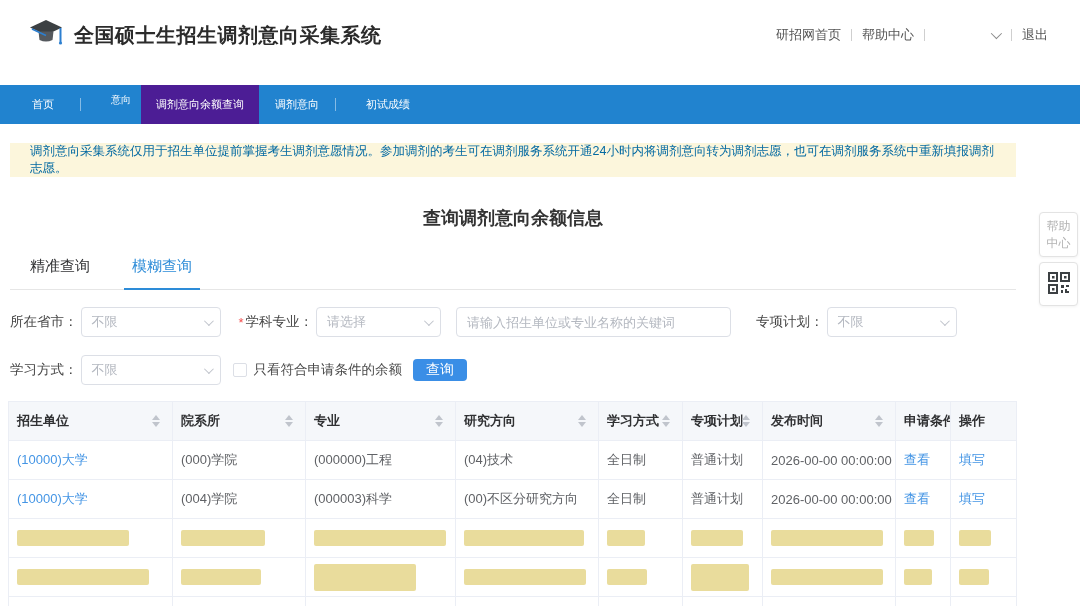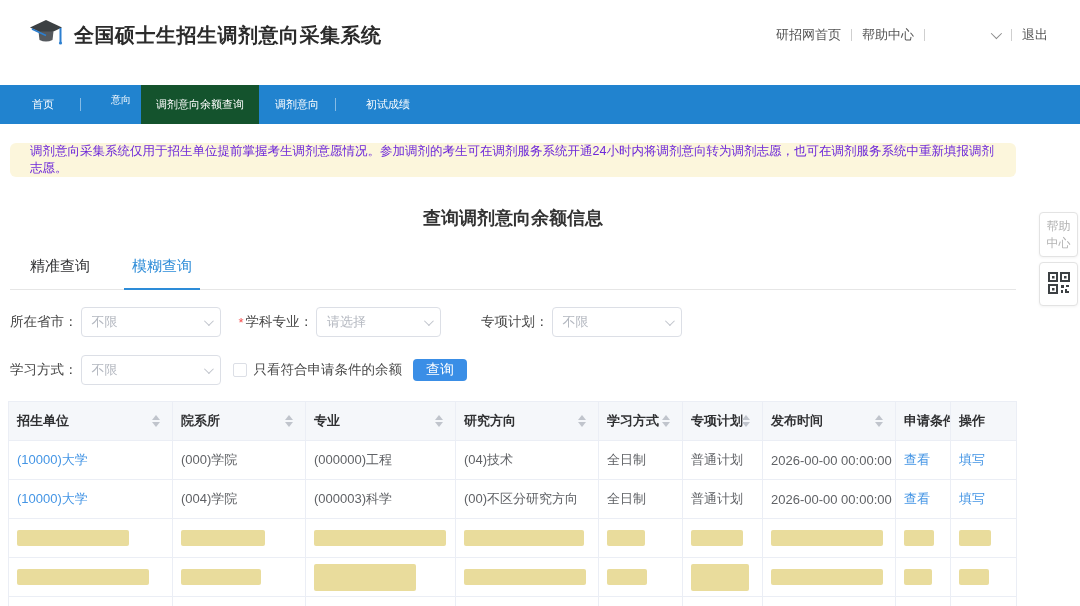--- a/index.html
+++ b/index.html
@@ -17,27 +17,27 @@
   .user-gap { width:46px; height:1px; }
   .chev { width:8px; height:8px; border-right:1.5px solid #8a8a8a; border-bottom:1.5px solid #8a8a8a;
     transform:rotate(45deg) translateY(-2px); margin-right:2px; }
 
   
   .nav { height:39px; background:#2183cf; display:flex; align-items:stretch; padding-left:32px; color:#fff; }
   .nav-item { display:flex; align-items:center; font-size:11px; cursor:pointer; }
   .nav-item.home { margin-right:26px; }
   .nav-sep { width:1px; height:13px; background:rgba(255,255,255,.45); align-self:center; }
   .nav-item.small { font-size:10px; margin:0 10px 10px 30px; opacity:.95; }
-  .nav-item.active { background:#14532d; padding:0 15px; }
+  .nav-item.active { background:#4c1d95; padding:0 15px; }
   .nav-item.plain1 { margin:0 16px; }
   .nav-item.plain2 { margin:0 30px; }
 
   
-  .notice { margin:19px 64px 16px 10px; width:1006px; height:34px; background:#fcf6dc; border-radius:6px;
-    display:flex; align-items:center; padding:0 20px; color:#6d28d9; font-size:12.5px; }
+  .notice { margin:19px 64px 16px 10px; width:1006px; height:34px; background:#fcf6dc; border-radius:0;
+    display:flex; align-items:center; padding:0 20px; color:#0369a1; font-size:12.5px; }
 
   
   .page-title { margin-top:29px; text-align:center; width:1026px; font-size:18px; font-weight:bold; color:#333; }
   .tabs { margin:27px 64px 0 10px; width:1006px; border-bottom:1px solid #e6e6e6; display:flex; padding-left:12px; }
   .tab { font-size:15px; padding:0 8px 12px; margin-right:26px; cursor:pointer; color:#303133; }
   .tab.active { color:#2d8cd8; border-bottom:2px solid #2d8cd8; margin-bottom:-1px; }
 
   
   .form-row { display:flex; align-items:center; margin-left:10px; height:30px; }
   .form-row.r1 { margin-top:17px; }
@@ -141,20 +141,21 @@
       <span class="schev"></span>
     </div>
     <span class="gap18"></span>
     <span class="req">*</span>
     <span class="f-label">学科专业：</span>
     <div class="sel w125">
       <span>请选择</span>
       <span class="schev"></span>
     </div>
     <span class="gap15"></span>
+    <input class="txt-input" type="text" placeholder="请输入招生单位或专业名称的关键词" style="">
     <span class="gap25"></span>
     <span class="f-label">专项计划：</span>
     <div class="sel w130">
       <span>不限</span>
       <span class="schev"></span>
     </div>
   </div>
 
   <div class="form-row r2">
     <span class="f-label">学习方式：</span>

